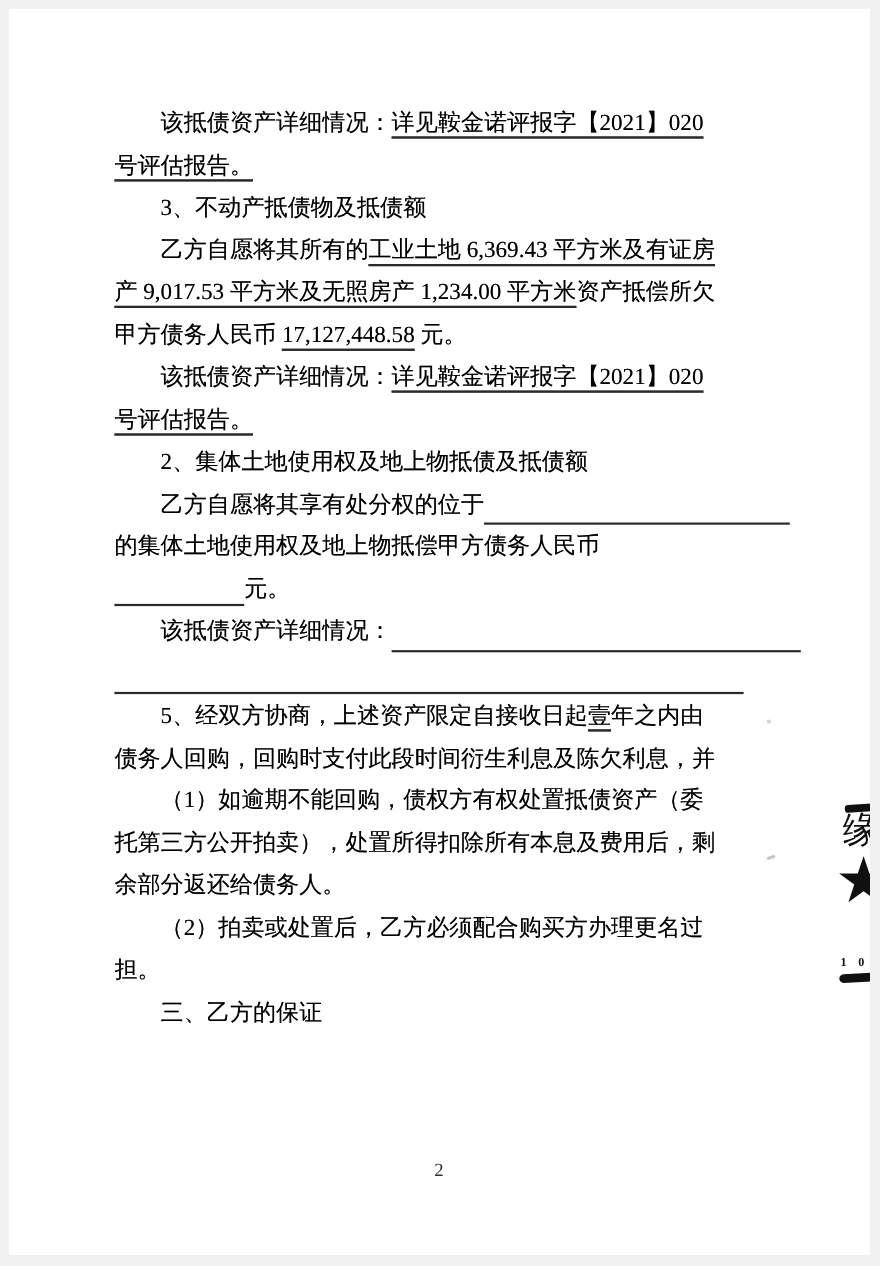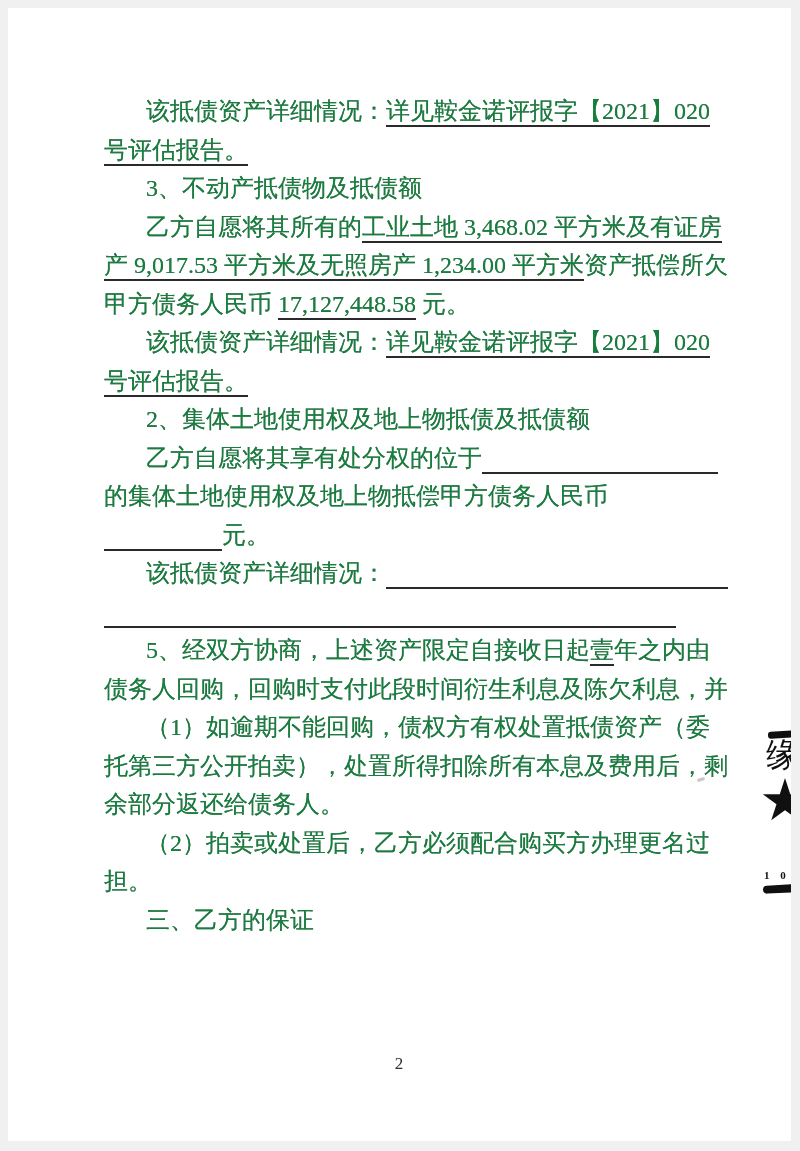--- a/index.html
+++ b/index.html
@@ -8,26 +8,26 @@
     background:#f0f0f0;
     font-family:"Liberation Serif","DejaVu Serif",serif;
     overflow:hidden;
   }
   .page{
     position:absolute;left:8px;top:8px;width:783px;height:1133px;
     background:#ffffff;overflow:hidden;
   }
   .doc{
     position:absolute;left:96px;top:84px;width:668px;
-    color:#15803d;font-size:24px;
+    color:#000000;font-size:21px;
     text-shadow:0 0 0.5px rgba(0,0,0,0.55);
   }
   .line{height:38.5px;line-height:38.5px;white-space:nowrap;}
   .line.indent{padding-left:42px;}
-  .line.flexline{display:flex;align-items:flex-start;}
+  .line.flexline{display:flex;align-items:flex-end;}
   .t{display:inline;}
   .u{
     text-decoration:underline;
     text-decoration-thickness:2px;
     text-decoration-color:#2a2a2a;
     text-underline-offset:6px;
   }
   .blank{
     display:inline-block;height:33px;
     border-bottom:2px solid #2a2a2a;vertical-align:top;
@@ -75,21 +75,21 @@
 </style>
 </head>
 <body>
 
 <div class="page">
 
   <div class="doc">
       <div class="line indent"><span class="t">该抵债资产详细情况：</span><span class="u">详见鞍金诺评报字【2021】020</span></div>
       <div class="line"><span class="u">号评估报告。</span></div>
       <div class="line indent"><span class="t">3、不动产抵债物及抵债额</span></div>
-      <div class="line indent"><span class="t">乙方自愿将其所有的</span><span class="u">工业土地 3,468.02 平方米及有证房</span></div>
+      <div class="line indent"><span class="t">乙方自愿将其所有的</span><span class="u">工业土地 6,369.43 平方米及有证房</span></div>
       <div class="line"><span class="u">产 9,017.53 平方米及无照房产 1,234.00 平方米</span><span class="t">资产抵偿所欠</span></div>
       <div class="line"><span class="t">甲方债务人民币 </span><span class="u">17,127,448.58</span><span class="t"> 元。</span></div>
       <div class="line indent"><span class="t">该抵债资产详细情况：</span><span class="u">详见鞍金诺评报字【2021】020</span></div>
       <div class="line"><span class="u">号评估报告。</span></div>
       <div class="line indent"><span class="t">2、集体土地使用权及地上物抵债及抵债额</span></div>
       <div class="line indent flexline" style="width: 572px;">
         <span class="t">乙方自愿将其享有处分权的位于</span>
         <span class="blank fill"></span>
       </div>
       <div class="line"><span class="t">的集体土地使用权及地上物抵偿甲方债务人民币</span></div>

